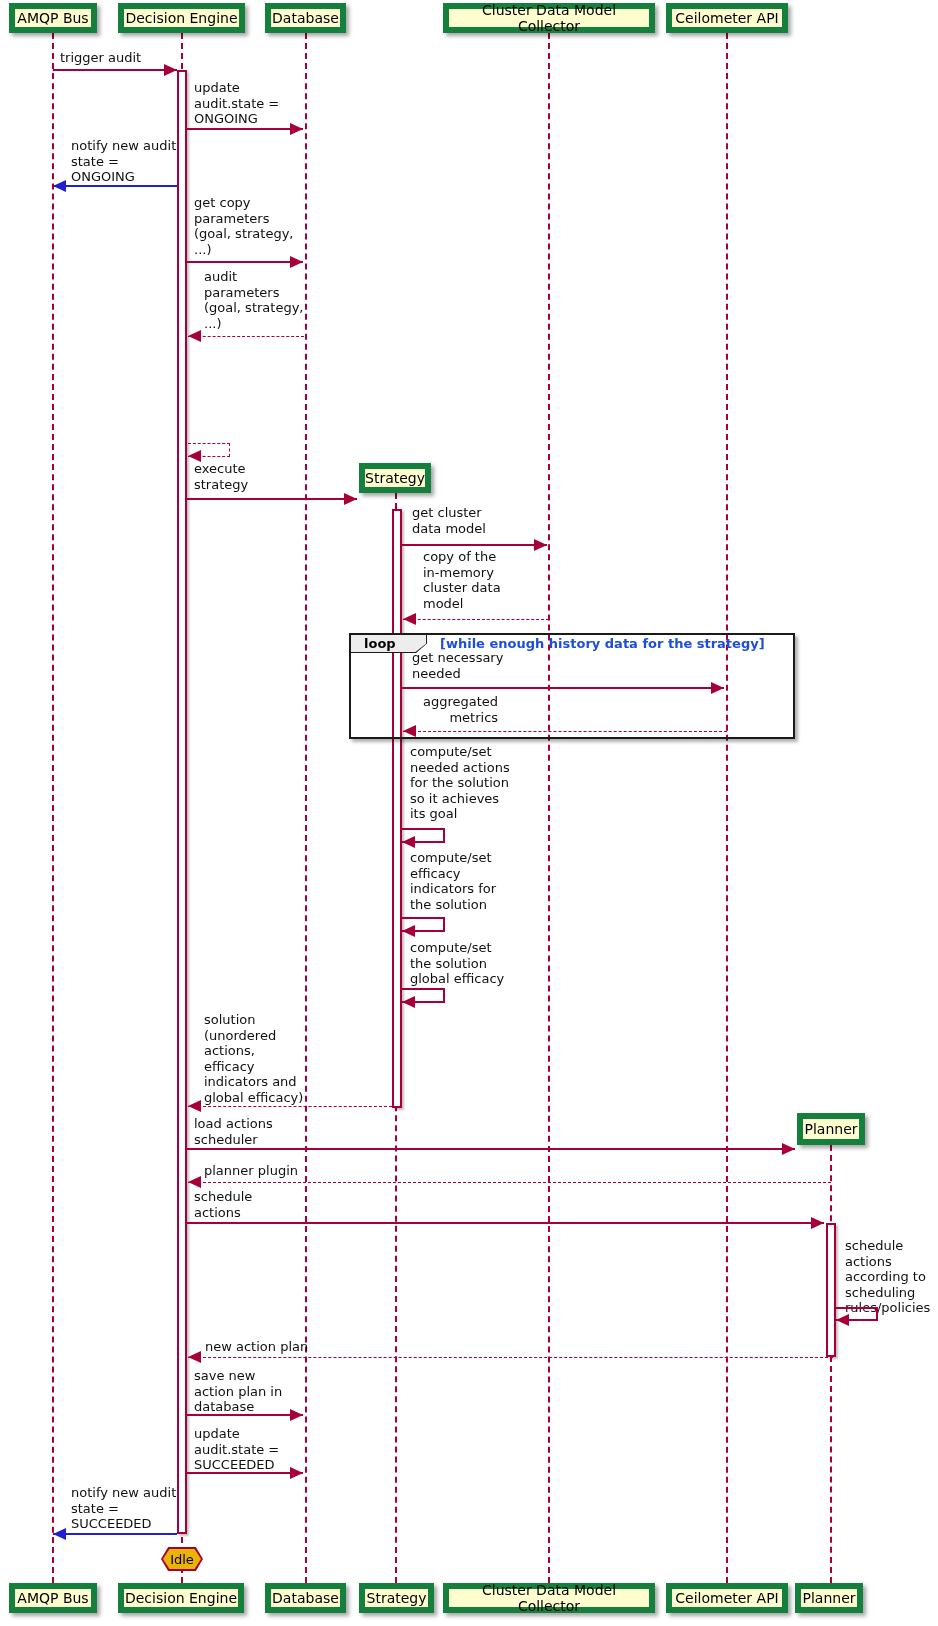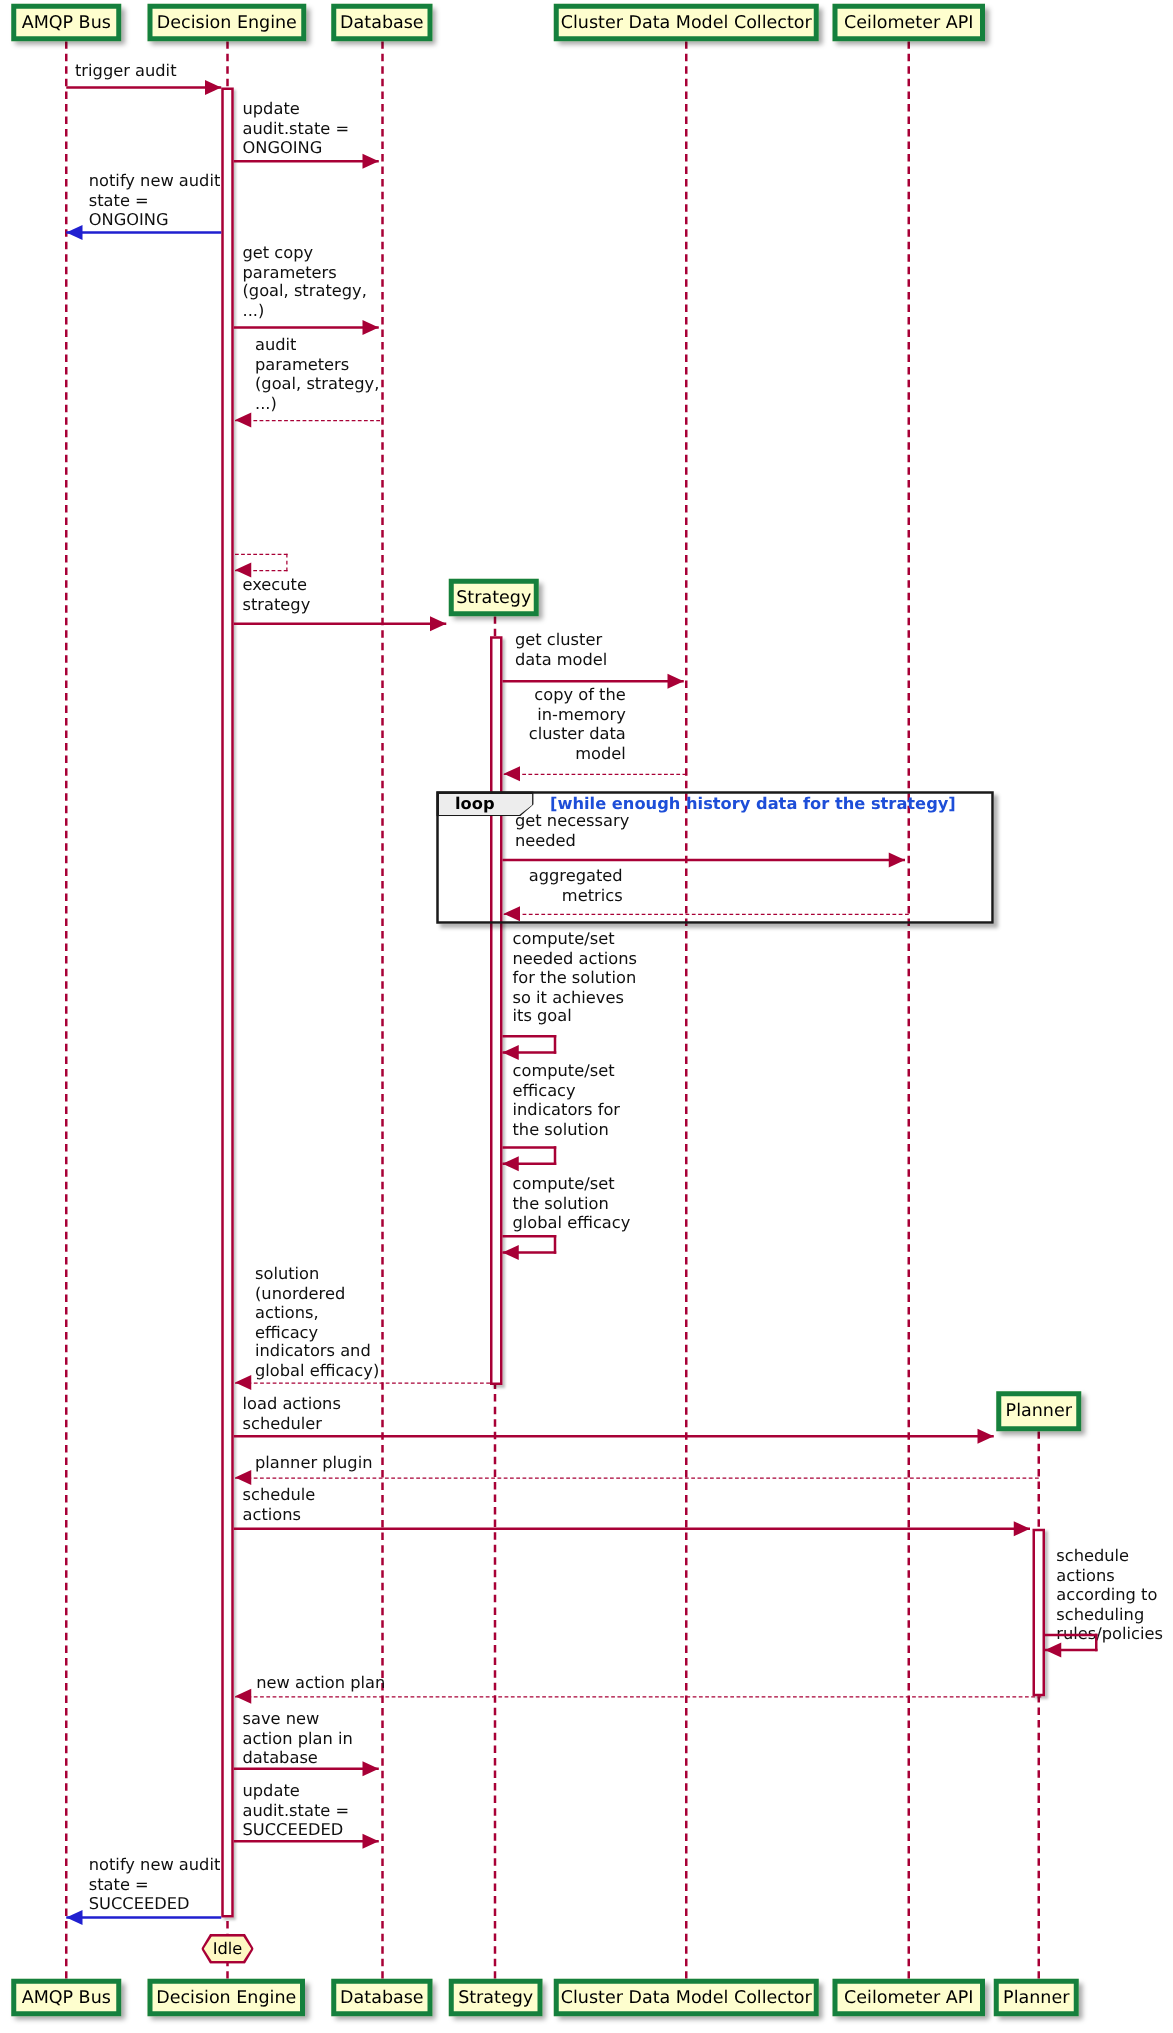--- a/index.html
+++ b/index.html
@@ -3,39 +3,39 @@
 <meta charset="utf-8">
 <style>
   html,body{margin:0;padding:0;background:#ffffff;}
   #diagram{
     position:relative;width:938px;height:1626px;background:#ffffff;
     font-family:"DejaVu Sans","Liberation Sans",sans-serif;overflow:hidden;
   }
   .lifeline{position:absolute;width:0;border-left:2px dashed #A80036;}
   .bar{position:absolute;background:#ffffff;border:2px solid #A80036;
        box-shadow:2px 2px 2px rgba(0,0,0,.25);box-sizing:border-box;}
-  .pbox{position:absolute;background:#FEFECE;border:4px solid #15803d;
+  .pbox{position:absolute;background:#FEFECE;border:6px solid #15803d;
         box-shadow:3px 3px 4px rgba(0,0,0,.35);box-sizing:border-box;
         display:flex;align-items:center;justify-content:center;
         font-size:14px;color:#000;text-align:center;}
   .msg{position:absolute;white-space:pre-line;font-size:13px;line-height:15.6px;color:#101010;}
   .line{position:absolute;height:0;}
   .head{position:absolute;width:0;height:0;border-top:6px solid transparent;border-bottom:6px solid transparent;}
   .selfb{position:absolute;box-sizing:border-box;}
   .loop-frame{position:absolute;border:2px solid #1A1A1A;box-shadow:3px 3px 3px rgba(0,0,0,.3);box-sizing:border-box;}
   .loop-tab-outer{position:absolute;background:#1A1A1A;
         clip-path:polygon(0 0,100% 0,100% 52%,86% 100%,0 100%);}
   .loop-tab-inner{position:absolute;background:#EDEDED;
         clip-path:polygon(0 0,100% 0,100% 52%,86% 100%,0 100%);
         display:flex;align-items:center;padding-left:13px;font-weight:bold;
         font-size:13px;color:#000;box-sizing:border-box;}
   .loop-cond{position:absolute;font-weight:bold;font-size:13px;color:#1d4ed8;white-space:nowrap;}
   .hex-outer{position:absolute;background:#A80036;
         clip-path:polygon(17% 0,83% 0,100% 50%,83% 100%,17% 100%,0 50%);}
-  .hex-inner{position:absolute;background:#fef9c3;
+  .hex-inner{position:absolute;background:#eab308;
         clip-path:polygon(17% 0,83% 0,100% 50%,83% 100%,17% 100%,0 50%);
         display:flex;align-items:center;justify-content:center;font-size:13px;color:#000;}
 </style>
 </head>
 <body>
 
 <div id="diagram">
     <div class="lifeline" style="left: 52px; top: 33px; height: 1550px;"></div>
     <div class="lifeline" style="left: 181px; top: 33px; height: 1550px;"></div>
     <div class="lifeline" style="left: 305px; top: 33px; height: 1550px;"></div>
@@ -90,21 +90,21 @@
     <div class="line" style="left: 188px; width: 116px; top: 336px; border-top: 1px dashed rgb(168, 0, 54);"></div>
     <div class="head" style="top: 330px; left: 188px; border-right: 13px solid rgb(168, 0, 54);"></div>
     <div class="msg" style="left: 194px; top: 461px;">execute
 strategy</div>
     <div class="line" style="left: 187px; width: 170px; top: 498px; border-top: 2px solid rgb(168, 0, 54);"></div>
     <div class="head" style="top: 493px; left: 344px; border-left: 13px solid rgb(168, 0, 54);"></div>
     <div class="msg" style="left: 412px; top: 505px;">get cluster
 data model</div>
     <div class="line" style="left: 402px; width: 145px; top: 544px; border-top: 2px solid rgb(168, 0, 54);"></div>
     <div class="head" style="top: 539px; left: 534px; border-left: 13px solid rgb(168, 0, 54);"></div>
-    <div class="msg" style="left: 423px; top: 549px; text-align: right;">copy of the
+    <div class="msg" style="left: 423px; top: 549px;">copy of the
 in-memory
 cluster data
 model</div>
     <div class="line" style="left: 403px; width: 146px; top: 619px; border-top: 1px dashed rgb(168, 0, 54);"></div>
     <div class="head" style="top: 613px; left: 403px; border-right: 13px solid rgb(168, 0, 54);"></div>
     <div class="msg" style="left: 412px; top: 650px;">get necessary
 needed</div>
     <div class="line" style="left: 402px; width: 322px; top: 687px; border-top: 2px solid rgb(168, 0, 54);"></div>
     <div class="head" style="top: 682px; left: 711px; border-left: 13px solid rgb(168, 0, 54);"></div>
     <div class="msg" style="left: 423px; top: 694px; text-align: right;">aggregated

